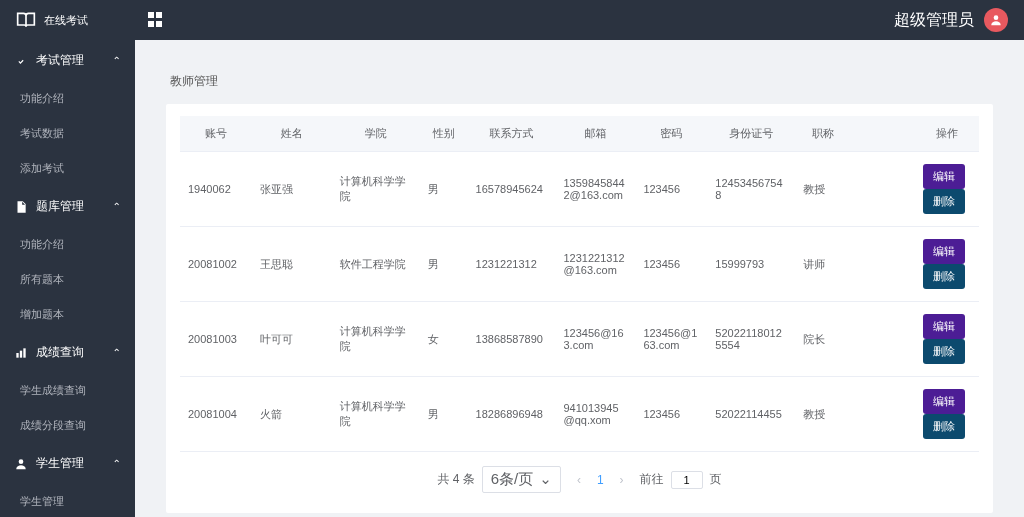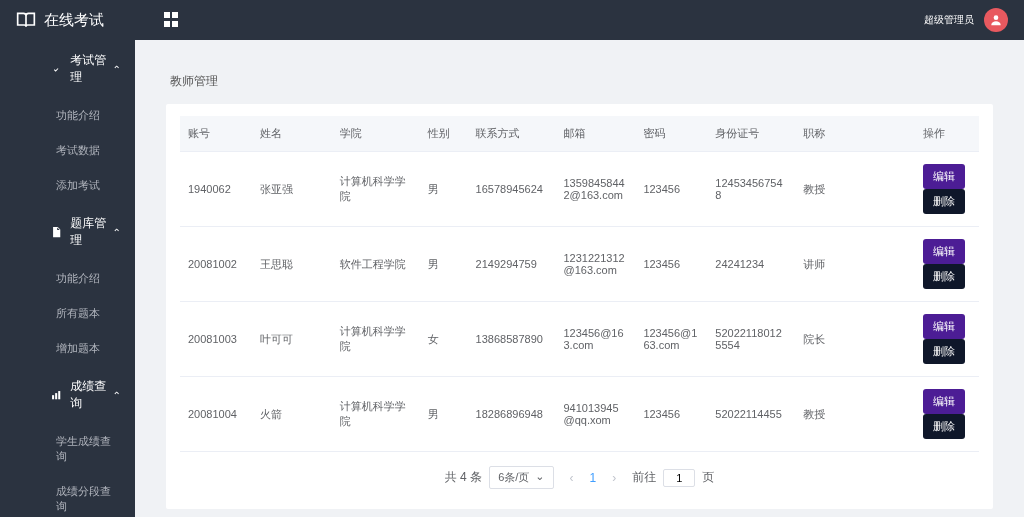--- a/index.html
+++ b/index.html
@@ -1,51 +1,51 @@
 <!DOCTYPE html>
 <html><head>
   <meta charset="utf-8">
   <style>
     * { margin: 0; padding: 0; box-sizing: border-box; }
     body { font-family: "Microsoft YaHei", Arial, sans-serif; font-size: 12px; color: #333; background: #f0f2f5; }
 
     .header { height: 40px; background: #2b3340; display: flex; align-items: center; padding: 0 16px; color: #fff; }
     .logo-area { display: flex; align-items: center; gap: 8px; }
     .logo-icon { width: 20px; height: 20px; }
-    .app-title { font-size: 15px; font-weight: 500; }
+    .app-title { font-size: 11px; font-weight: 500; }
     .grid-icon { margin-left: 60px; display: flex; flex-wrap: wrap; width: 16px; height: 16px; gap: 2px; cursor: pointer; }
     .grid-icon > span { width: 6px; height: 6px; background: #fff; }
     .header-right { margin-left: auto; display: flex; align-items: center; gap: 10px; }
-    .user-name { font-size: 10px; }
+    .user-name { font-size: 16px; }
     .avatar { width: 24px; height: 24px; border-radius: 50%; background: #e8595f; display: flex; align-items: center; justify-content: center; color: #fff; font-size: 8px; }
 
     .container { display: flex; height: calc(100vh - 40px); }
 
-    .sidebar { width: 135px; background: #2b3340; color: #c0c4cc; overflow-y: auto; padding-left: 36px; }
+    .sidebar { width: 135px; background: #2b3340; color: #c0c4cc; overflow-y: auto; }
     .menu-group { }
     .menu-header { display: flex; align-items: center; padding: 12px 14px; font-size: 12px; color: #fff; cursor: pointer; }
     .menu-header .menu-icon { width: 14px; margin-right: 8px; }
     .menu-header .chev { margin-left: auto; font-size: 10px; }
     .menu-item { padding: 10px 14px 10px 20px; font-size: 11px; color: #b0b4bc; cursor: pointer; }
 
     .main { flex: 1; padding: 31px; overflow-y: auto; }
     .breadcrumb { font-size: 12px; color: #555; margin-bottom: 12px; padding: 2px 4px; }
 
     .card { background: #fff; border-radius: 2px; padding: 12px 14px 20px; }
 
     table { width: 100%; border-collapse: collapse; font-size: 11px; }
-    th { text-align: left; padding: 10px 8px; color: #606266; background: #f5f7fa; font-weight: 500; border-bottom: 1px solid #ebeef5; }
+    th { text-align: center; padding: 10px 8px; color: #606266; background: #f5f7fa; font-weight: 500; border-bottom: 1px solid #ebeef5; }
     td { padding: 12px 8px; border-bottom: 1px solid #ebeef5; color: #606266; word-break: break-all; }
 
     .btn { display: inline-block; padding: 5px 10px; border-radius: 3px; color: #fff; font-size: 11px; cursor: pointer; margin-right: 4px; border: none; }
     .btn-edit { background: #4c1d95; }
-    .btn-del { background: #0f172a; }
+    .btn-del { background: #0c4a6e; }
 
     .pagination { display: flex; align-items: center; justify-content: center; gap: 7px; margin-top: 14px; font-size: 12px; color: #606266; }
-    .page-size { border: 1px solid #dcdfe6; padding: 3px 8px; border-radius: 2px; display: inline-flex; align-items: flex-start; gap: 6px; font-size: 11px; }
+    .page-size { border: 1px solid #dcdfe6; padding: 3px 8px; border-radius: 2px; display: inline-flex; align-items: flex-start; gap: 6px; font-size: 15px; }
     .page-btn { width: 22px; height: 22px; display: inline-flex; align-items: center; justify-content: center; cursor: pointer; color: #c0c4cc; }
     .page-cur { color: #409eff; cursor: pointer; }
     .goto-input { width: 32px; border: 1px solid #dcdfe6; text-align: center; padding: 2px 0; border-radius: 2px; font-size: 11px; }
 
     .col-account{width:9%} .col-name{width:10%} .col-college{width:11%} .col-gender{width:6%} .col-phone{width:11%} .col-email{width:10%} .col-pwd{width:9%} .col-idcard{width:11%} .col-job{width:7%} .col-blank{width:8%} .col-ops{width:8%}
   </style>
 </head>
 <body>
 
 <div class="header">
@@ -161,24 +161,24 @@
               <td>124534567548</td>
               <td>教授</td>
               <td></td>
               <td><button class="btn btn-edit">编辑</button><button class="btn btn-del">删除</button></td>
             </tr>
             <tr>
               <td>20081002</td>
               <td>王思聪</td>
               <td>软件工程学院</td>
               <td>男</td>
-              <td>2149294759</td>
+              <td>1231221312</td>
               <td>1231221312@163.com</td>
               <td>123456</td>
-              <td>24241234</td>
+              <td>15999793</td>
               <td>讲师</td>
               <td></td>
               <td><button class="btn btn-edit">编辑</button><button class="btn btn-del">删除</button></td>
             </tr>
             <tr>
               <td>20081003</td>
               <td>叶可可</td>
               <td>计算机科学学院</td>
               <td>女</td>
               <td>13868587890</td>

